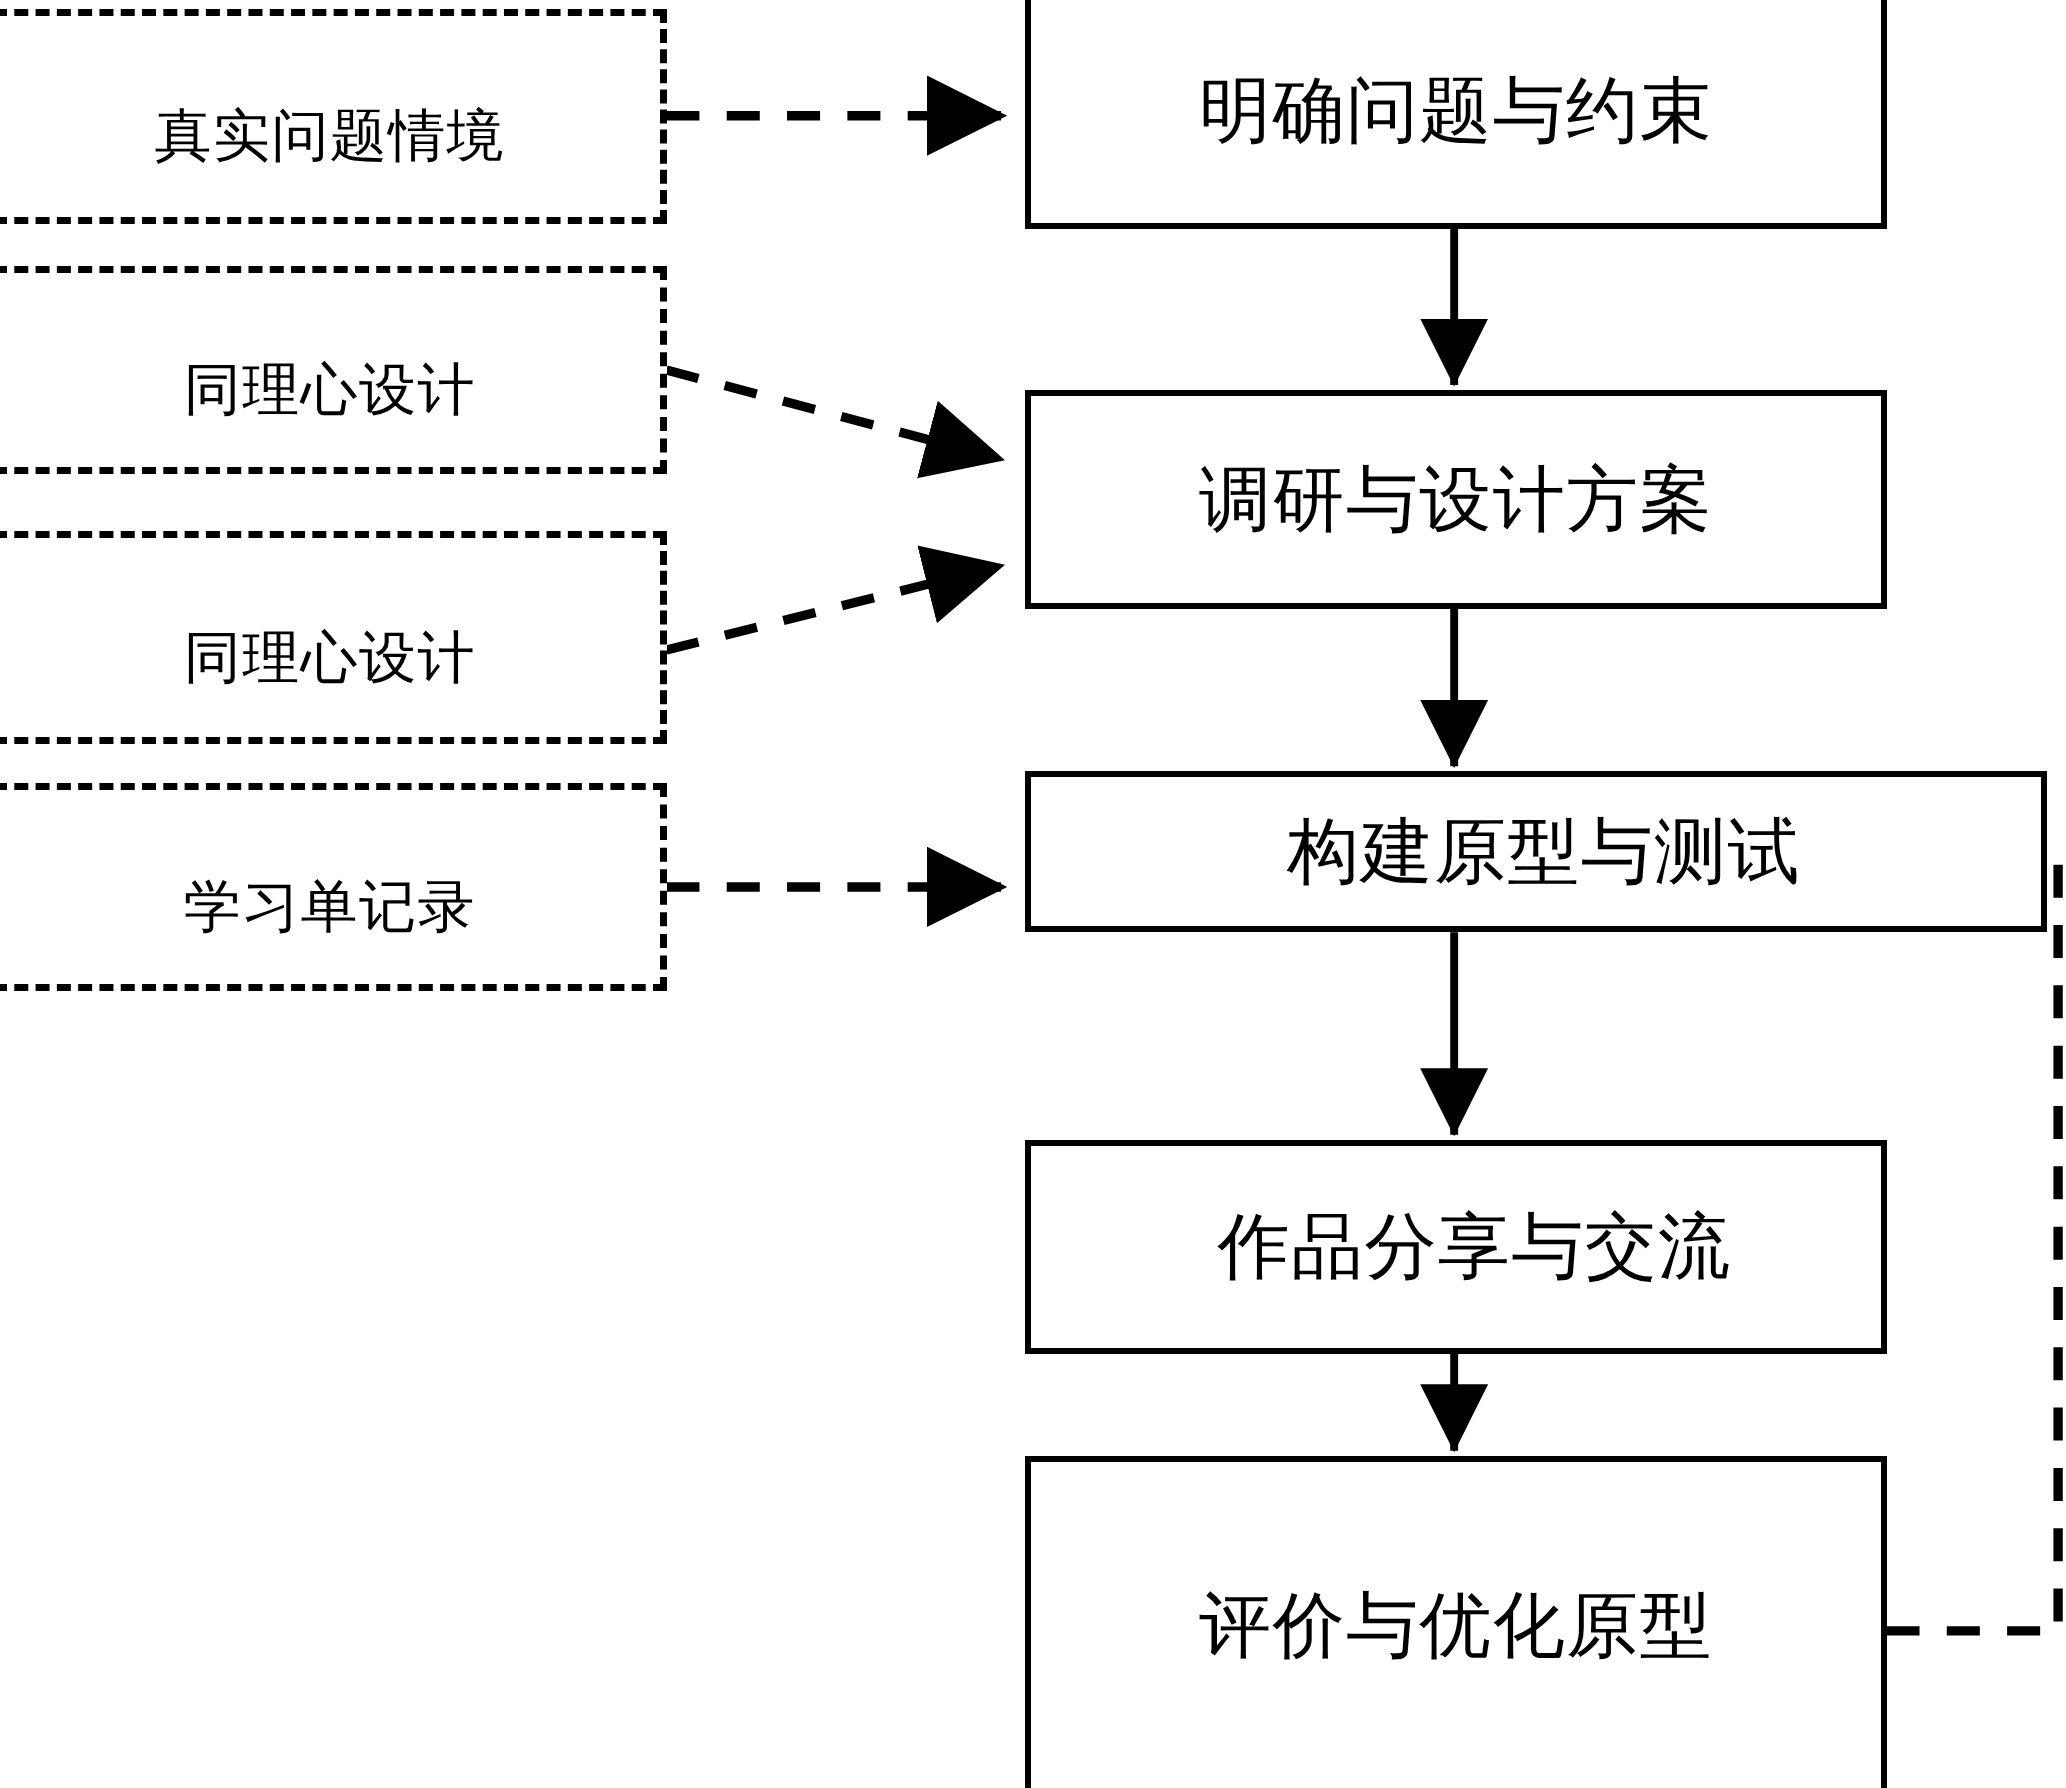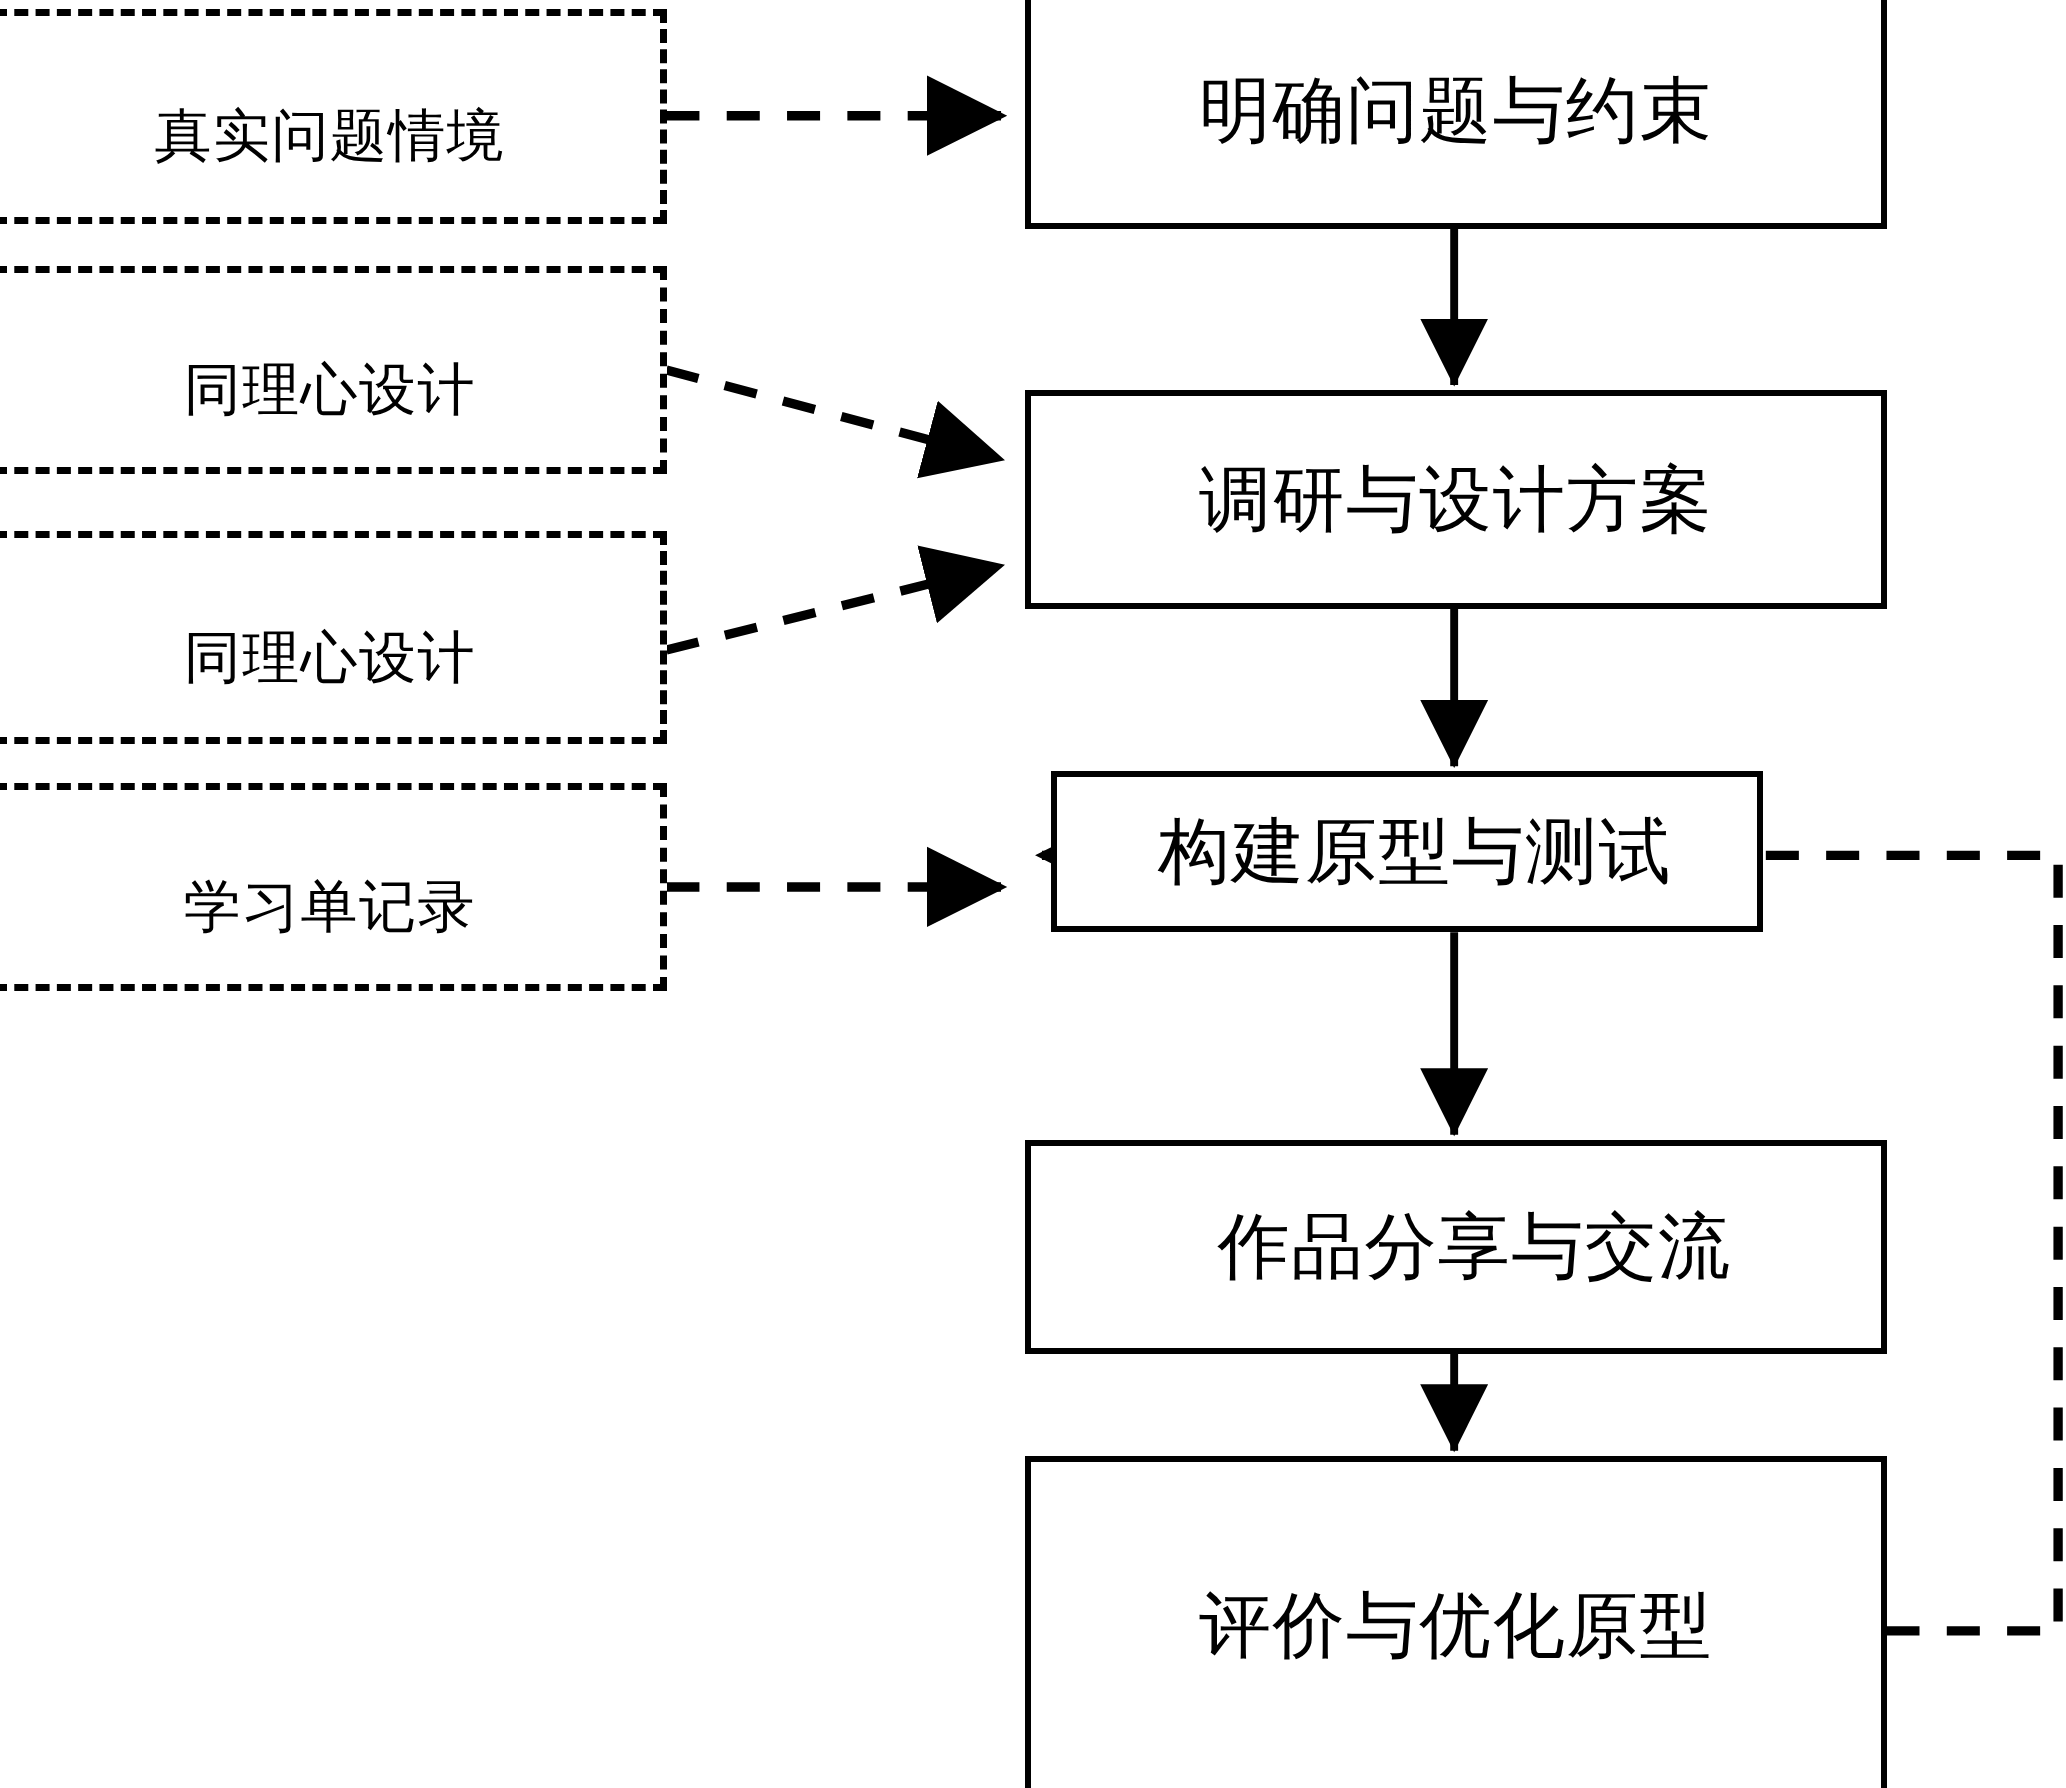--- a/index.html
+++ b/index.html
@@ -118,21 +118,21 @@
   </div>
 
   <div class="box solid-box" style="left:1025px; top:-6.5px; width:862px; height:235px;">
     <span class="box-label">明确问题与约束</span>
   </div>
 
   <div class="box solid-box" style="left:1025px; top:390px; width:862px; height:219px;">
     <span class="box-label">调研与设计方案</span>
   </div>
 
-  <div class="box solid-box" style="left:1051px; top:771px; width:712px; height:161px;padding-left:16px;">
+  <div class="box solid-box" style="left:1025px; top:771px; width:1022px; height:161px;padding-left:16px;">
     <span class="box-label">构建原型与测试</span>
   </div>
 
   <div class="box solid-box" style="left:1025px; top:1140px; width:862px; height:214px;padding-left:37px;">
     <span class="box-label">作品分享与交流</span>
   </div>
 
   <div class="box solid-box" style="left:1025px; top:1456px; width:862px; height:340px;">
     <span class="box-label">评价与优化原型</span>
   </div>

